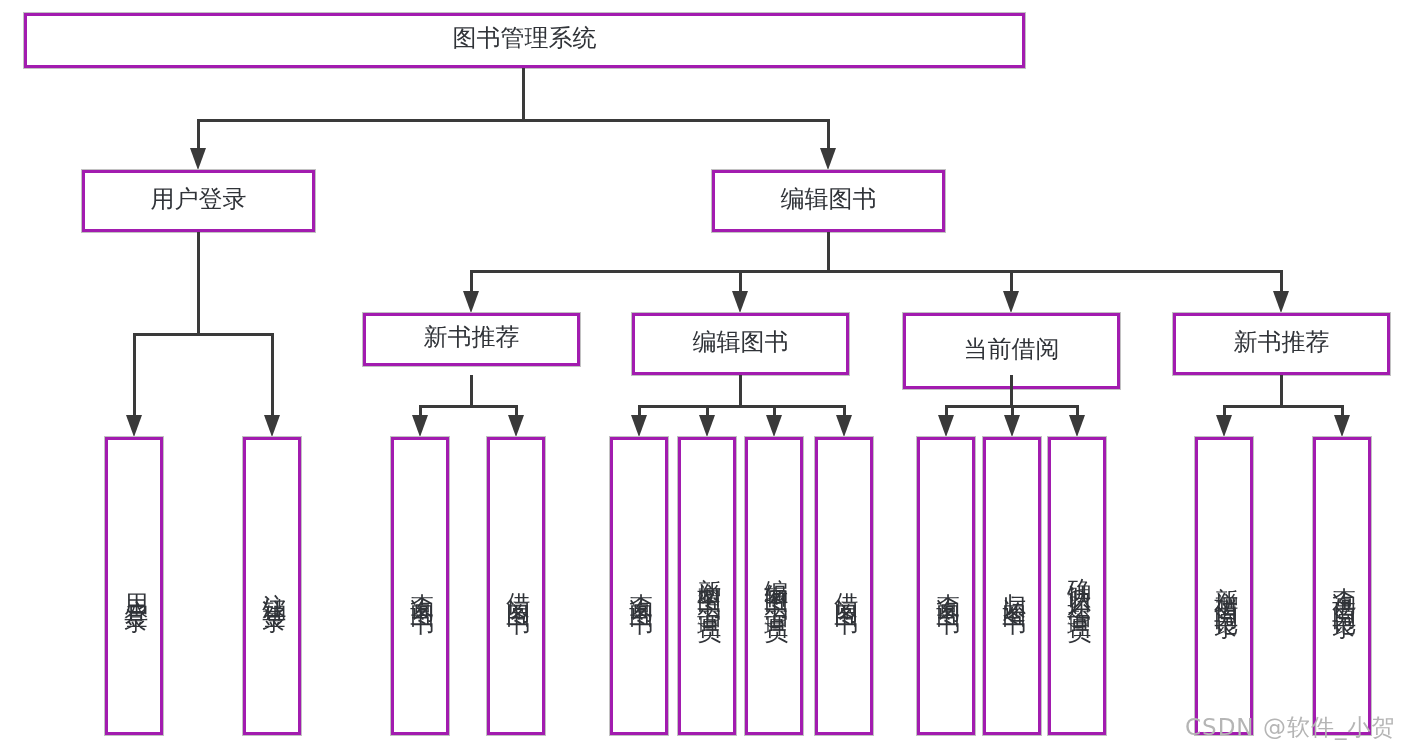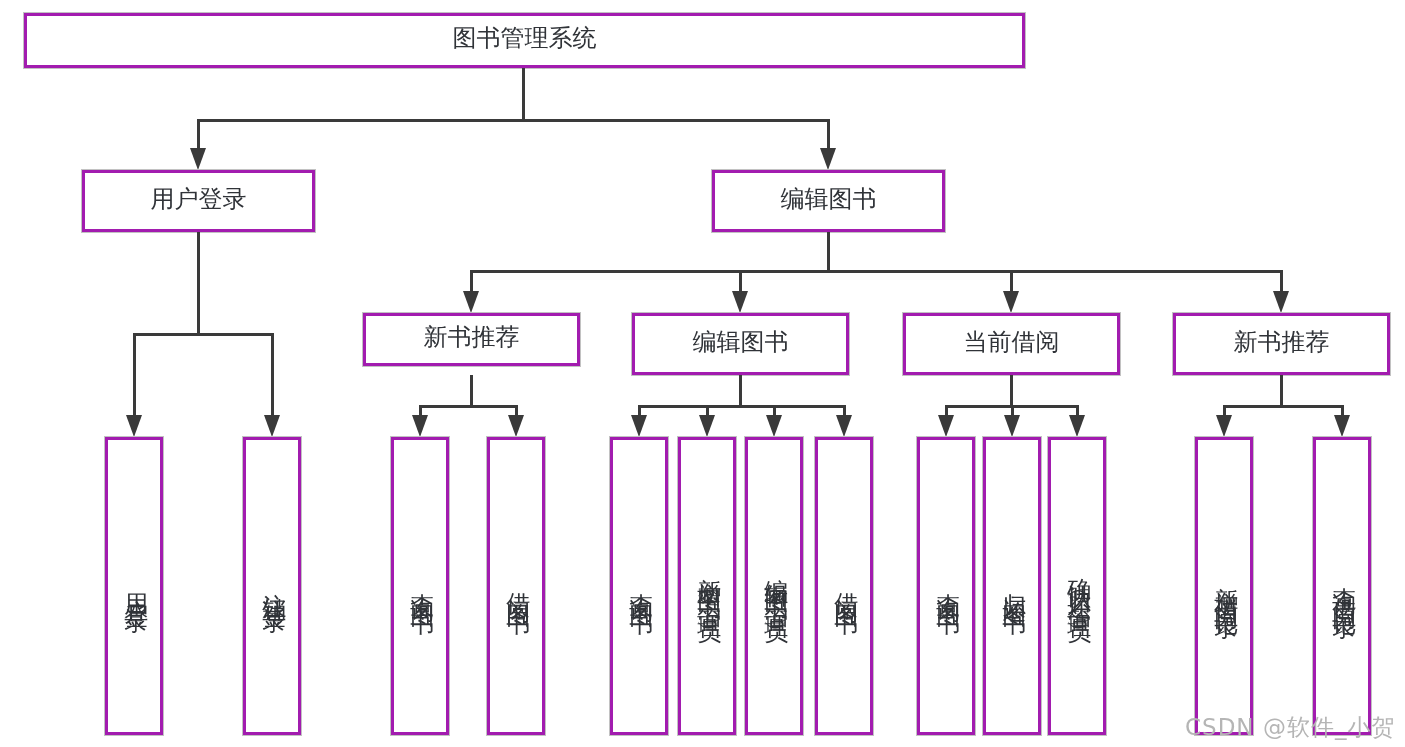--- a/index.html
+++ b/index.html
@@ -80,21 +80,21 @@
   <div class="ah" style="left:463px;top:291px"></div>
   <div class="vl" style="left:739px;top:270px;height:23px"></div>
   <div class="ah" style="left:732px;top:291px"></div>
   <div class="vl" style="left:1010px;top:270px;height:23px"></div>
   <div class="ah" style="left:1003px;top:291px"></div>
   <div class="vl" style="left:1280px;top:270px;height:23px"></div>
   <div class="ah" style="left:1273px;top:291px"></div>
 
   <div class="box" style="left:363px;top:313px;width:217px;height:53px">新书推荐</div>
   <div class="box" style="left:632px;top:313px;width:217px;height:62px">编辑图书</div>
-  <div class="box" style="left:903px;top:313px;width:217px;height:62px">当前借阅</div>
+  <div class="box" style="left:903px;top:313px;width:217px;height:76px">当前借阅</div>
   <div class="box" style="left:1173px;top:313px;width:217px;height:62px">新书推荐</div>
 
   <div class="vl" style="left:470px;top:375px;height:33px"></div>
   <div class="hl" style="left:419px;top:405px;width:98px"></div>
   <div class="vl" style="left:419px;top:405px;height:12px"></div>
   <div class="ah" style="left:412px;top:415px"></div>
   <div class="vl" style="left:515px;top:405px;height:12px"></div>
   <div class="ah" style="left:508px;top:415px"></div>
 
   <div class="vl" style="left:739px;top:375px;height:33px"></div>

